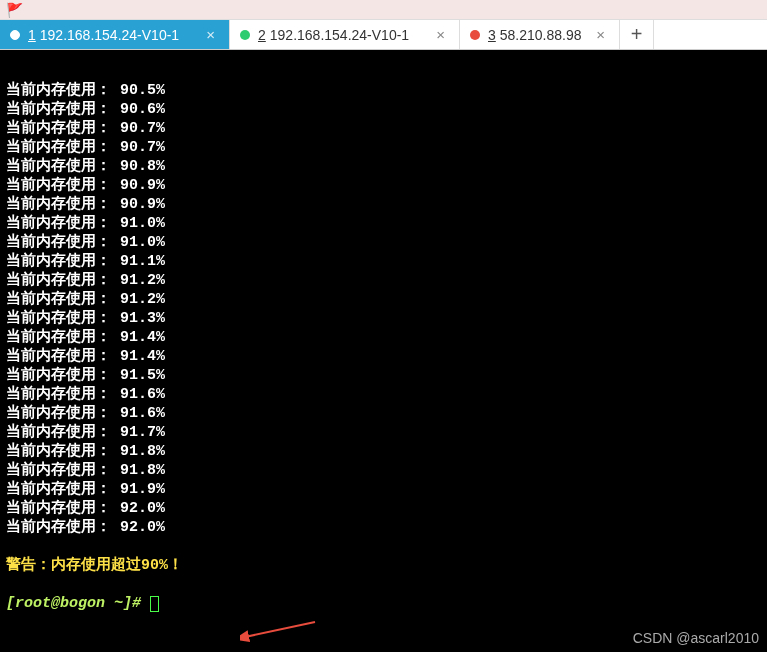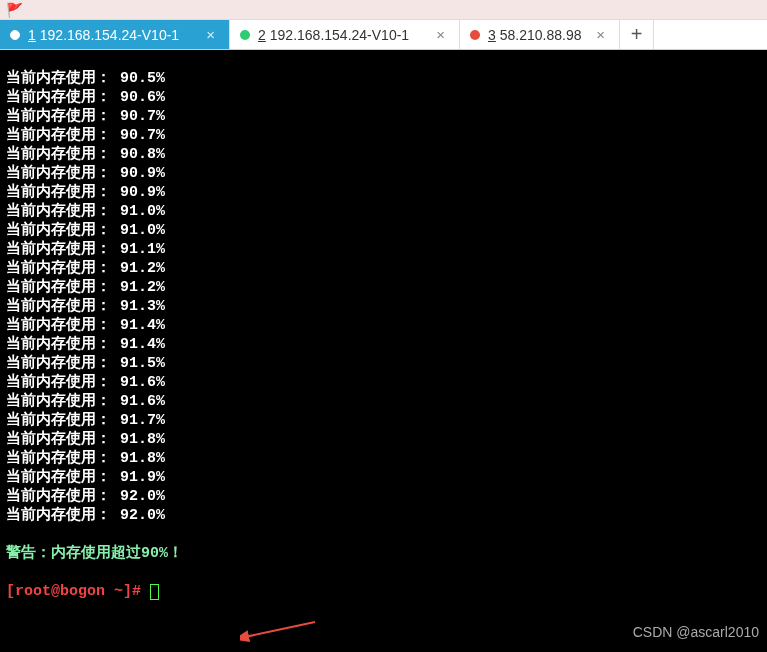--- a/index.html
+++ b/index.html
@@ -72,39 +72,39 @@
       color: #555;
       border-right: 1px solid #ddd;
       cursor: pointer;
     }
     .terminal {
       background: #000;
       color: #fff;
       font-family: "Consolas","Courier New",monospace;
       font-size: 15px;
       line-height: 19px;
-      padding: 0 6px;
+      padding: 12px 6px;
       height: calc(652px - 50px);
       white-space: pre;
       position: relative;
       font-weight: bold;
     }
     .line { display: block; }
-    .yellow { color: #86efac; font-family: Liberation Mono, monospace; }
-    .prompt { color: #ef4444; }
+    .yellow { color: #fde047; font-family: Liberation Mono, monospace; }
+    .prompt { color: #bef264; font-style: italic; }
     .cursor-block {
       display: inline-block;
       width: 9px; height: 16px;
       border: 1px solid #4afc4a;
       vertical-align: text-bottom;
     }
     .watermark {
       position: absolute;
       right: 8px;
-      bottom: 10px;
+      bottom: 4px;
       color: #aaa;
       font-size: 14px;
       font-family: Arial, sans-serif;
       font-weight: normal;
     }
     .arrow {
       position: absolute;
       left: 240px;
       top: 567px;
       pointer-events: none;

